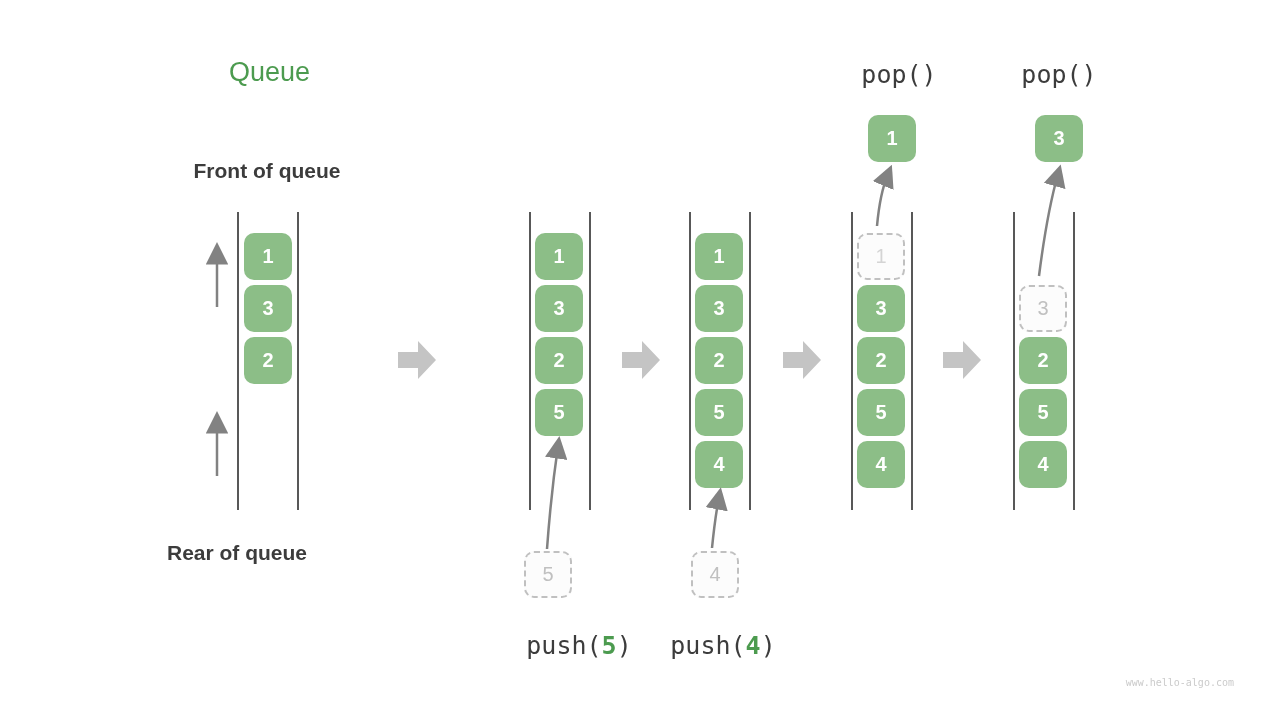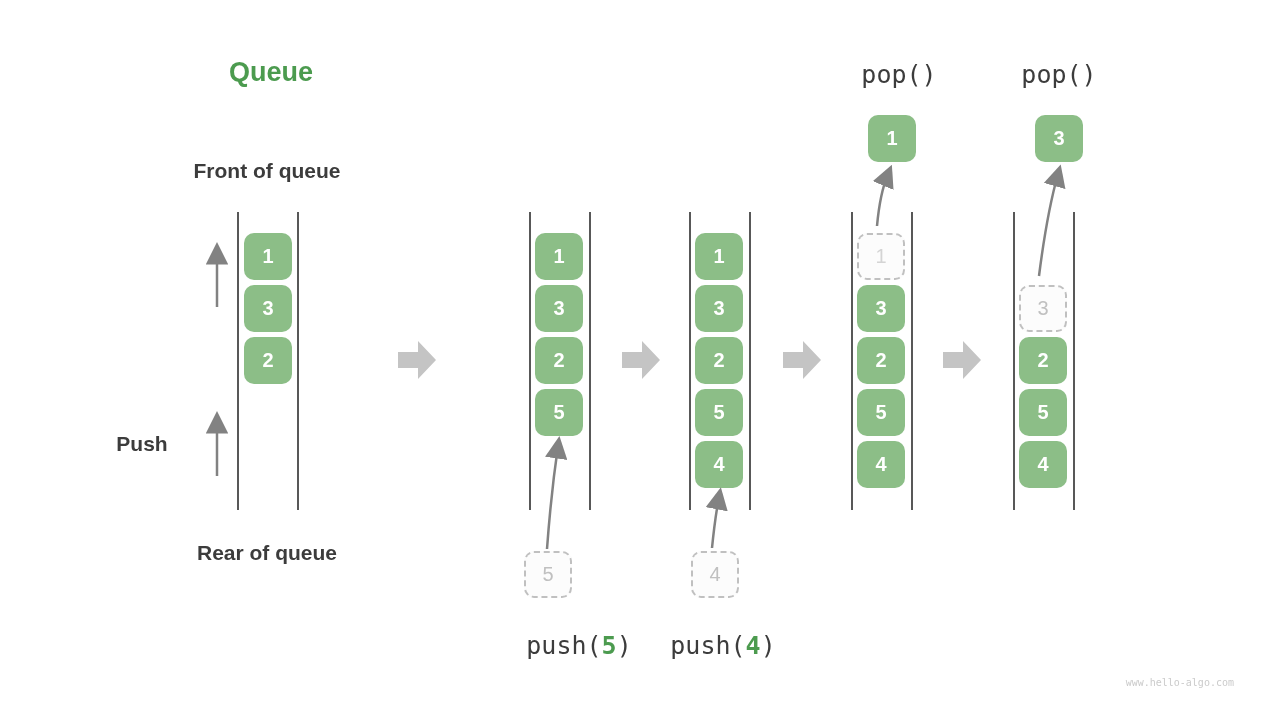--- a/index.html
+++ b/index.html
@@ -1,29 +1,29 @@
 <!DOCTYPE html>
 <html style="--box-green: #8CBE87; --title-green: #4C9B4F; --text-dark: #3C3C3C; --wall-line: #585858; --thin-arrow: #828282; --block-arrow: #C4C4C4; --ghost-border: #C0C0C0; --ghost-text: #C0C0C0; --ghost-text-faded: #D4D4D4; --watermark-text: #CBCBCB;"><head>
 <meta charset="utf-8">
 <style>
   html,body { margin:0; padding:0; background:#ffffff; }
   .canvas {
     position:relative; width:1280px; height:720px; background:#ffffff;
     font-family:"Liberation Sans", sans-serif; overflow:hidden;
   }
   .title {
-    position:absolute; left:229px; top:57px; font-size:27px; font-weight:bold;
+    position:absolute; left:229px; top:57px; font-size:27px; font-weight:normal;
     color:var(--title-green, #4C9B4F);
   }
   .side-label { position:absolute; color:var(--text-dark, #3C3C3C); text-align:center; width:170px; }
   .bold-lbl  { font-size:21px; font-weight:bold; }
   .reg-lbl   { font-size:21px; }
   .front-lbl { position:absolute; left:167px; top:159px; width:200px; text-align:center;
                font-size:21px; font-weight:bold; color:var(--text-dark, #3C3C3C); }
-  .rear-lbl  { position:absolute; left:167px; top:541px; width:200px; text-align:center;
+  .rear-lbl  { position:absolute; left:167px; top:541px; width:200px; 
                font-size:21px; font-weight:bold; color:var(--text-dark, #3C3C3C); }
   .wall { position:absolute; top:212px; height:298px; width:2px;
           background:var(--wall-line, #585858); }
   .qbox {
     position:absolute; width:48px; height:47px; border-radius:10px;
     background:var(--box-green, #8CBE87); color:#ffffff;
     font-size:20px; font-weight:bold;
     display:flex; align-items:center; justify-content:center;
   }
   .qbox.ghost {
@@ -48,21 +48,20 @@
 </head>
 <body>
 
 <div class="canvas">
 
   <div class="title">Queue</div>
 
   <div class="front-lbl">Front of queue</div>
   <div class="rear-lbl">Rear of queue</div>
 
-  <div class="side-label bold-lbl" style="left:57px; top:432px;">Push</div>
 
   <div class="wall" style="left:237px"></div>
   <div class="wall" style="left:297px"></div>
   <div class="wall" style="left:529px"></div>
   <div class="wall" style="left:589px"></div>
   <div class="wall" style="left:689px"></div>
   <div class="wall" style="left:749px"></div>
   <div class="wall" style="left:851px"></div>
   <div class="wall" style="left:911px"></div>
   <div class="wall" style="left:1013px"></div>

